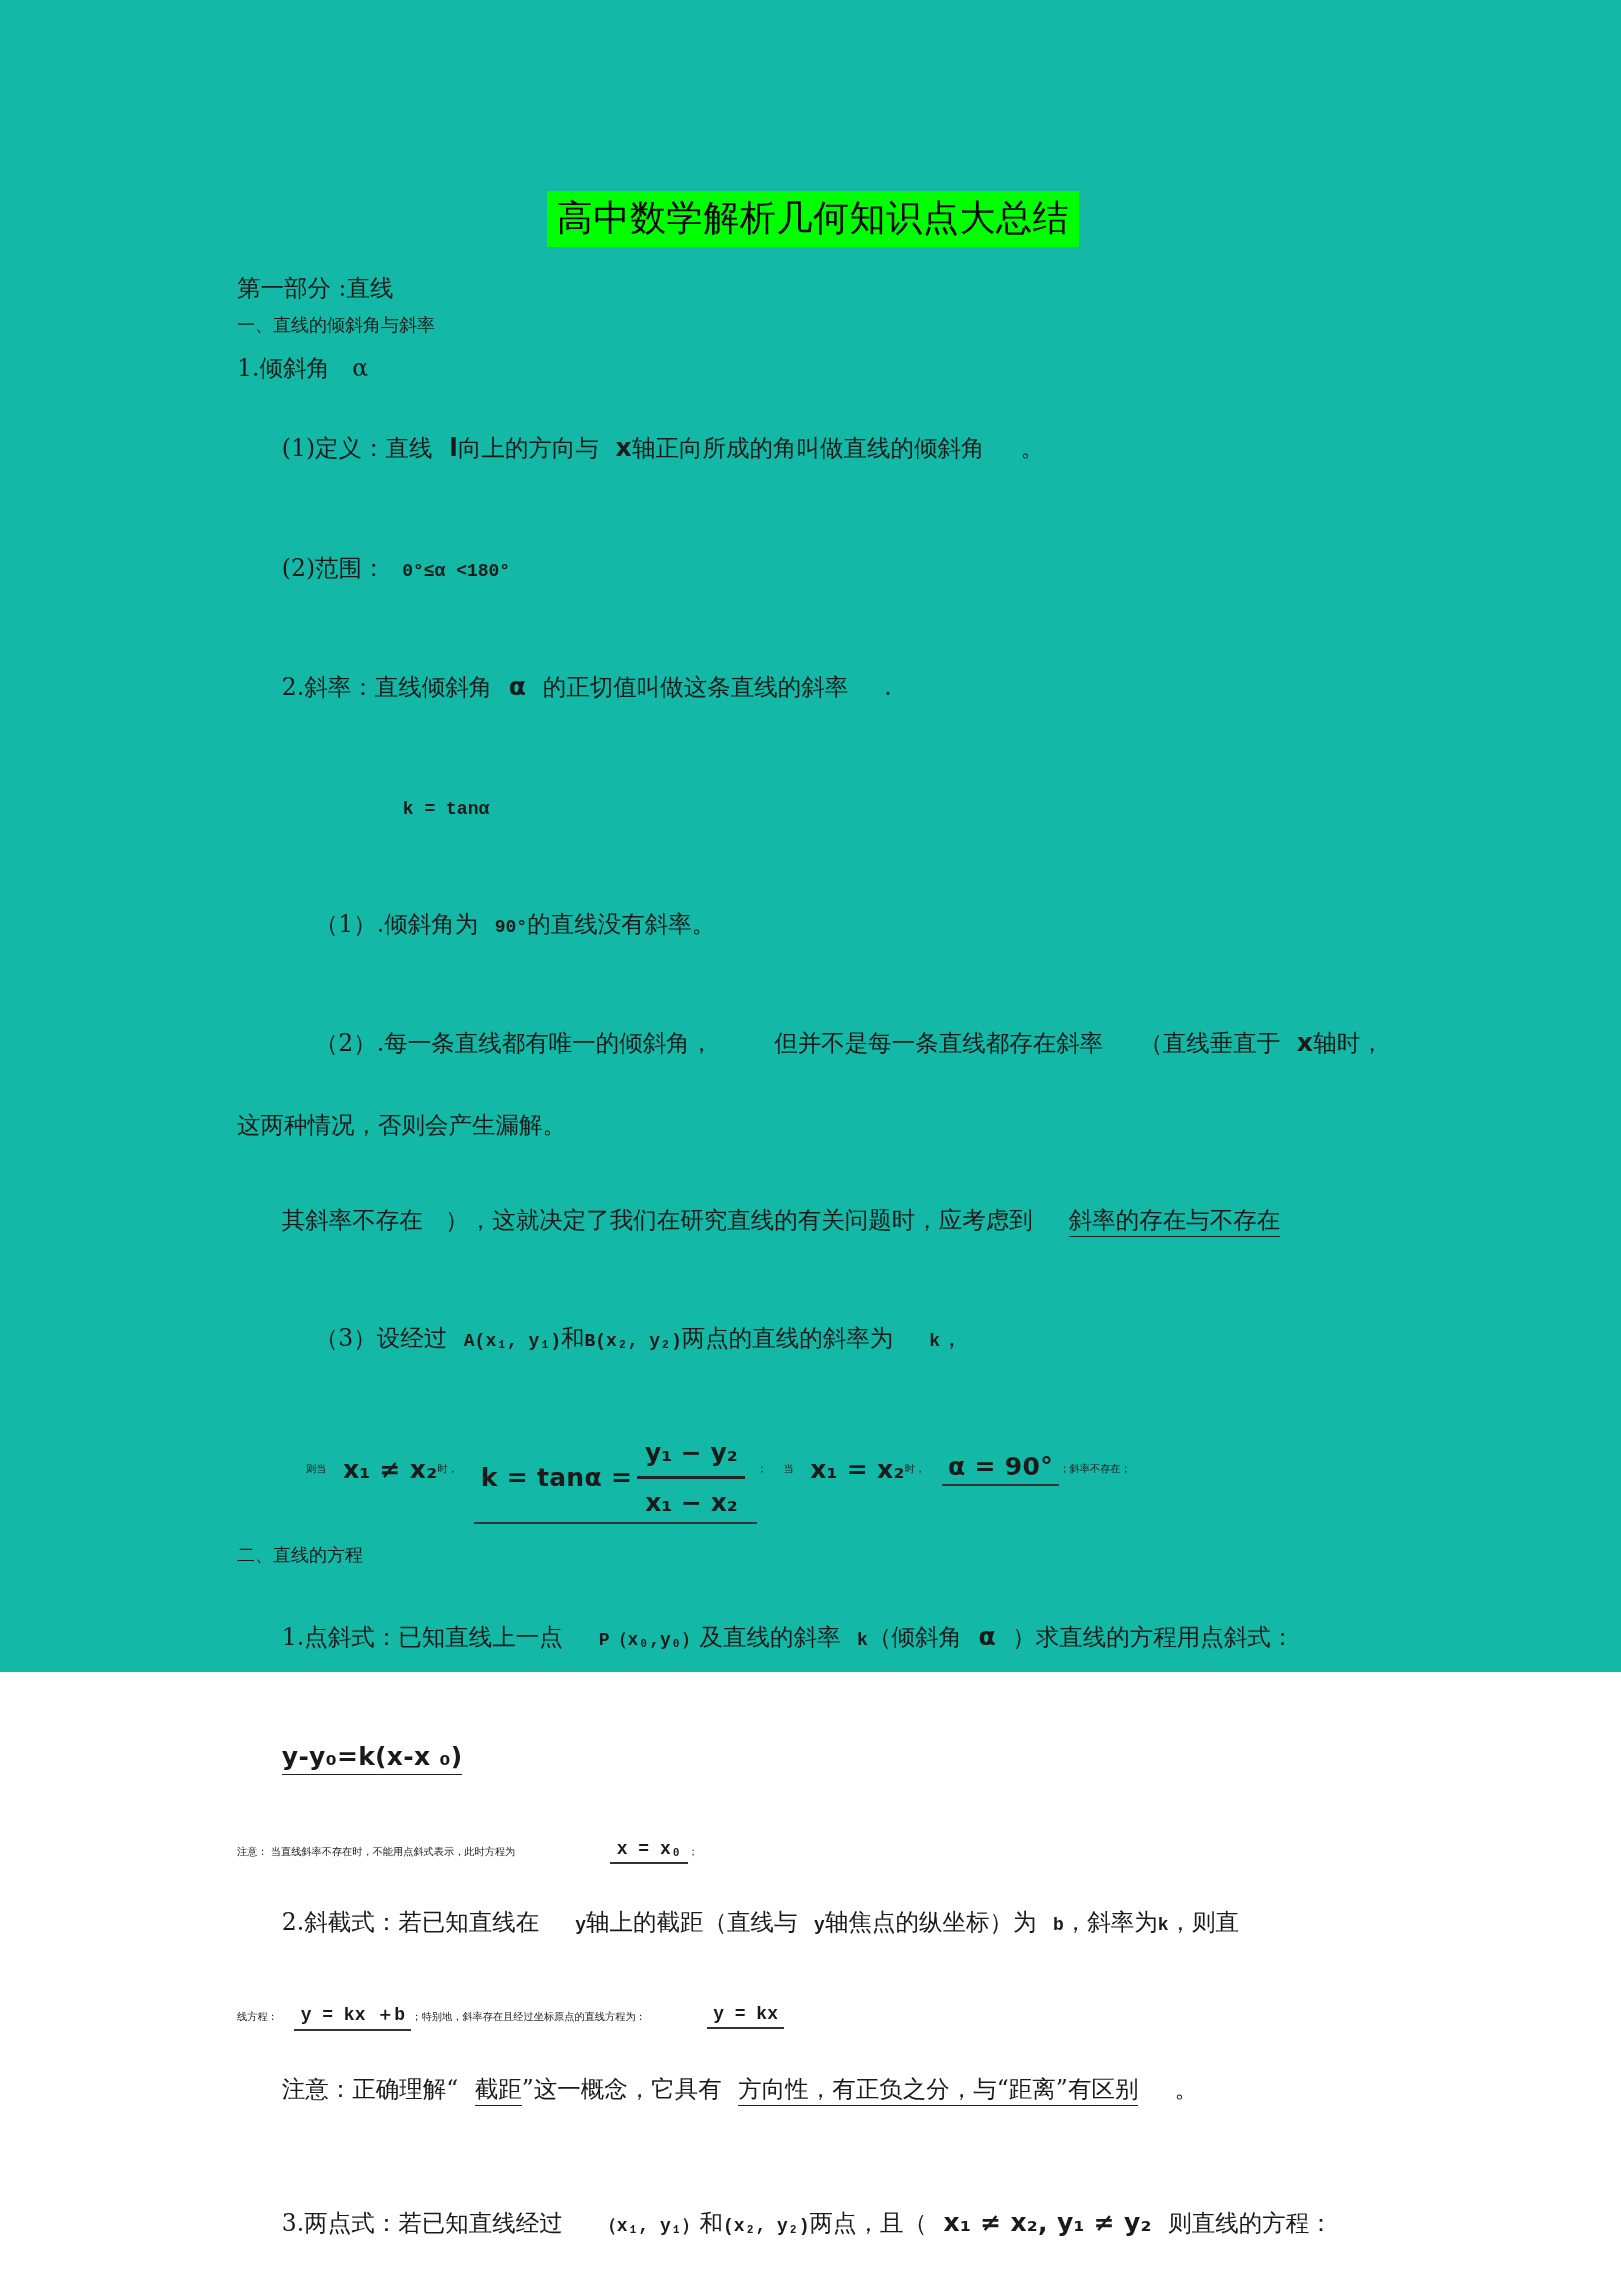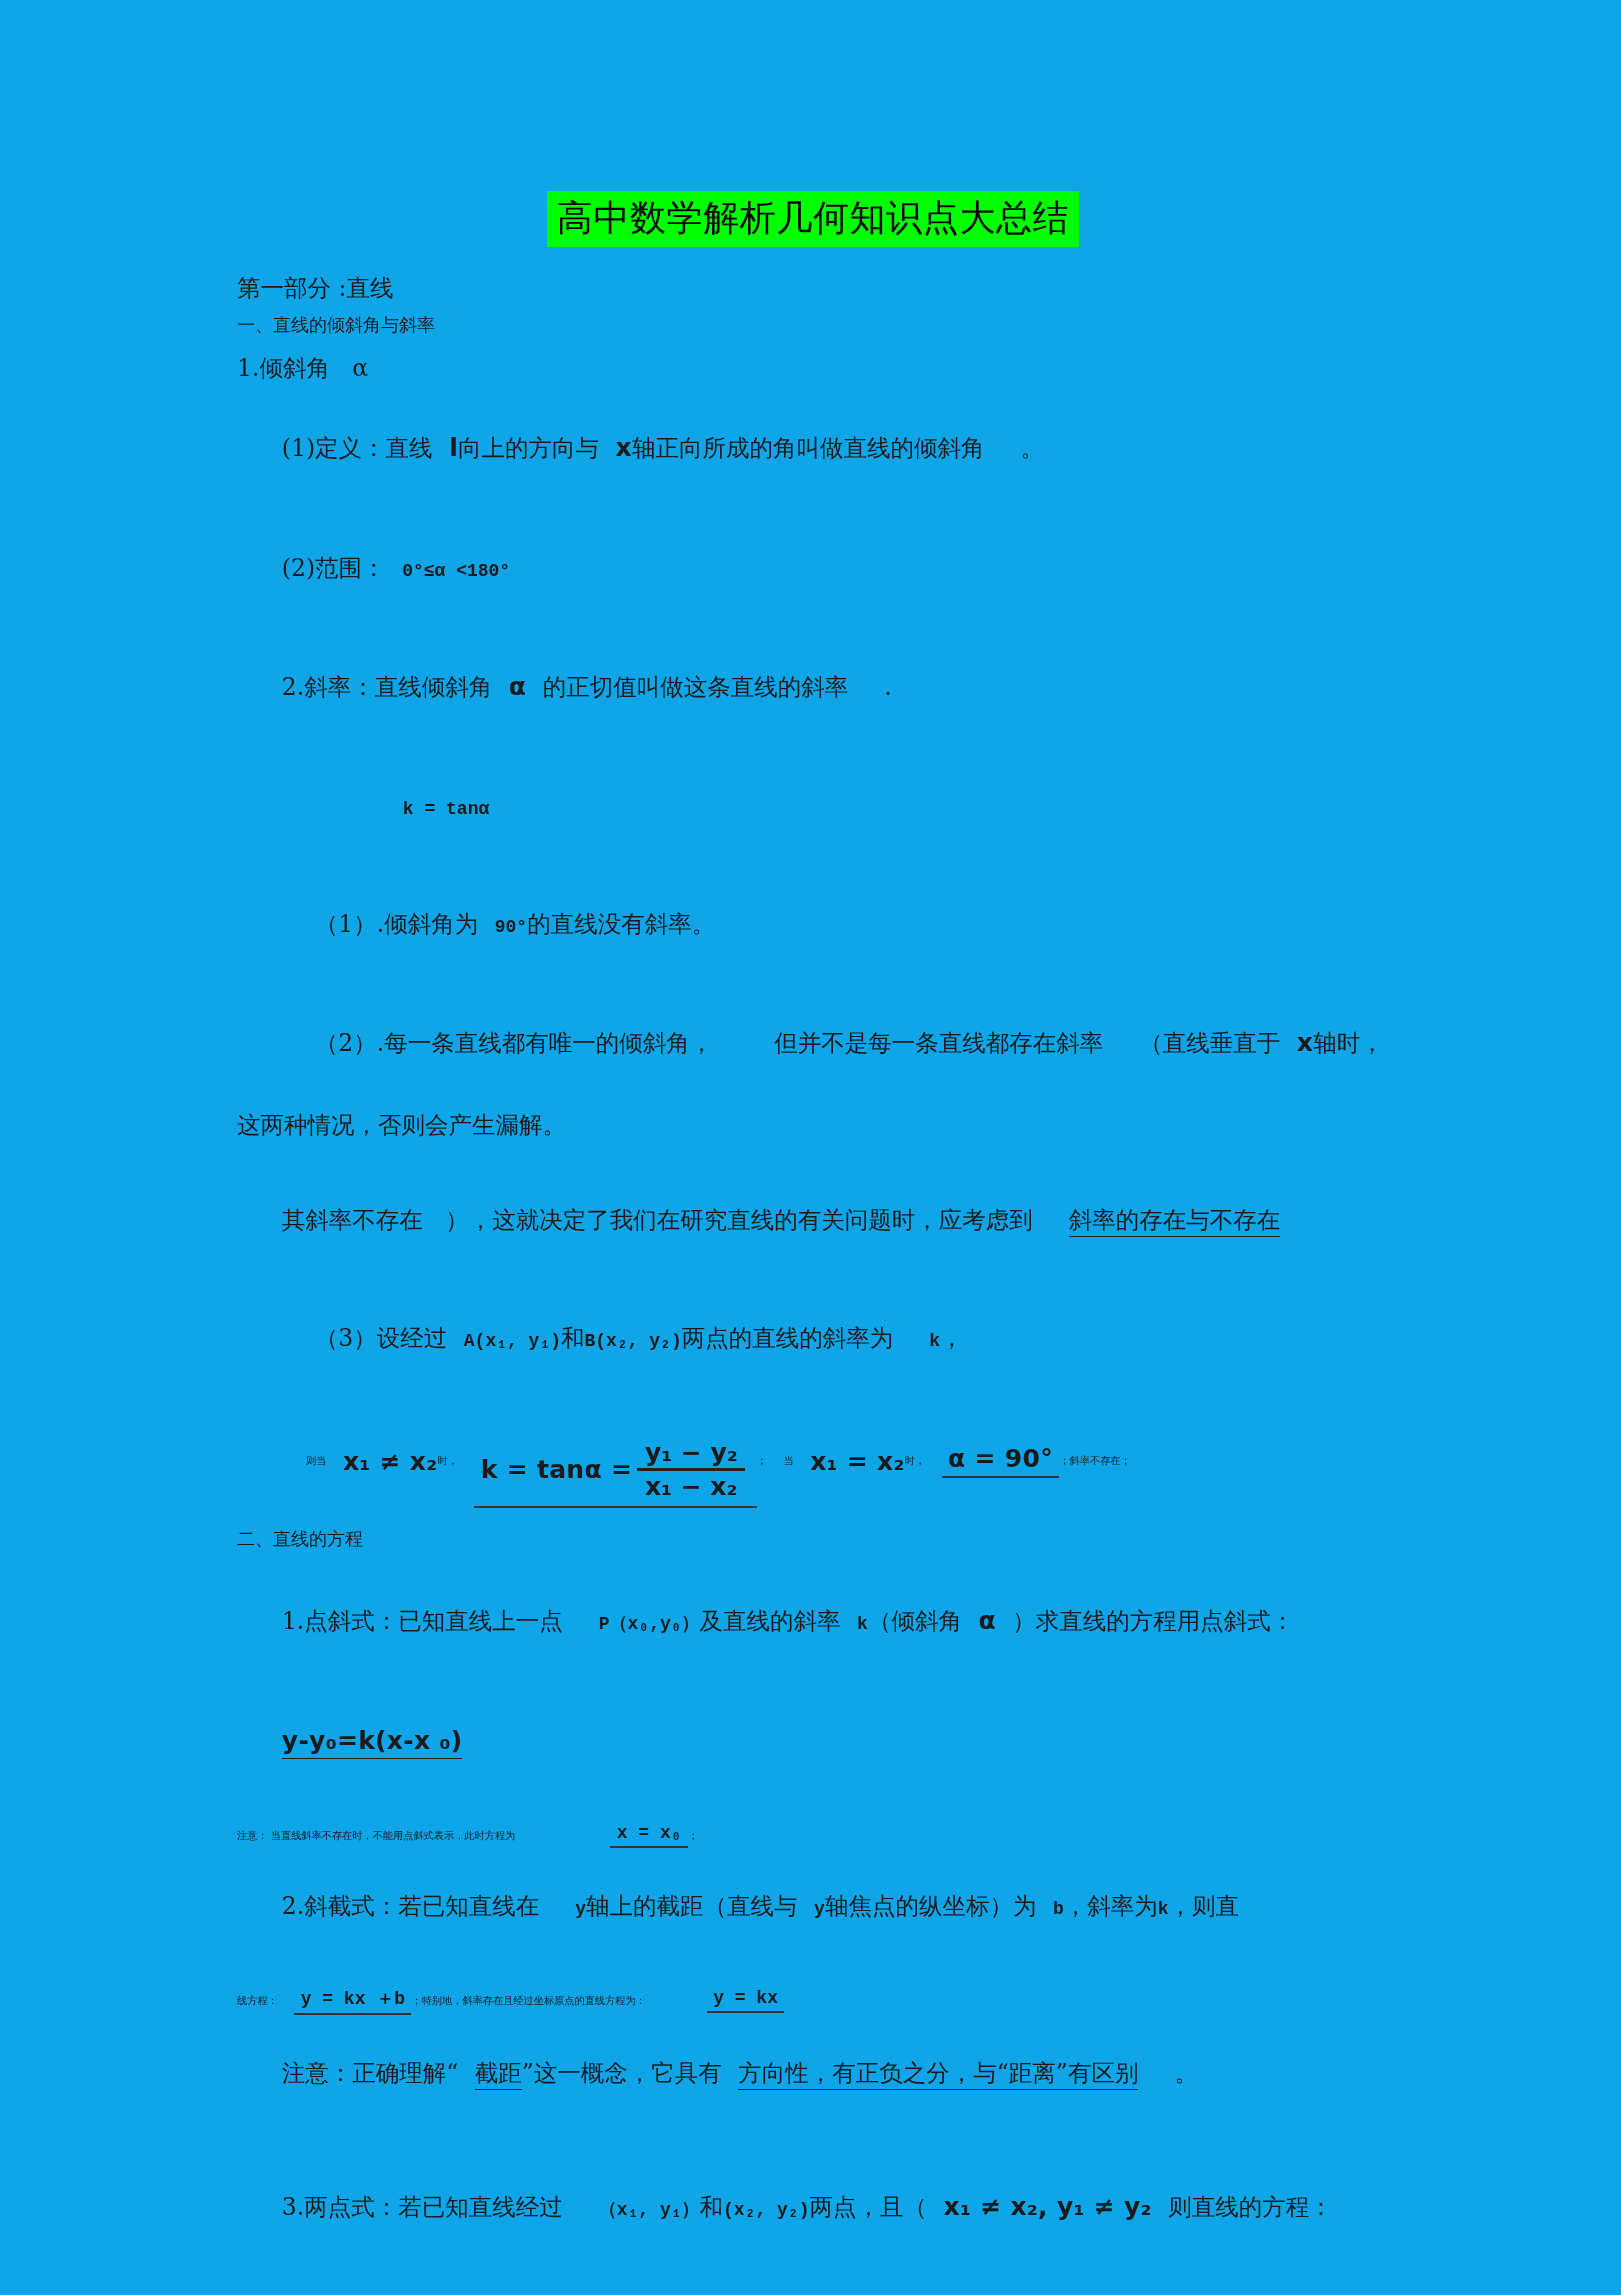--- a/index.html
+++ b/index.html
@@ -2,21 +2,21 @@
 <html style="font-size:10.2px"><head>
 <meta charset="utf-8">
 <style>
   html, body { margin:0; padding:0; background:#ffffff; }
   body {
     width:1622px; height:2295px;
     font-family:"DejaVu Serif", serif;
     color:#1a1a1a;
     -webkit-font-smoothing:antialiased;
   }
-  .page { position:relative; width:1622px; height:2295px; background:#0ea5e9; }
+  .page { position:relative; width:1622px; height:1672px; background:#14b8a6; }
   .content { position:absolute; left:237px; top:191px; width:1152px; }
 
   
   .title-row { text-align:center; margin:0 0 21.6px 0; }
   .title-hl {
     display:inline-block;
     background:#00FF00;
     color:#000;
     font-family:"DejaVu Serif", serif;
     font-size:36px;
@@ -51,23 +51,23 @@
   .u  { border-bottom:1.9px solid #222; padding-bottom:2.5px; }
 
   .ind1 { padding-left:33px; }
   .ind2 { padding-left:69px; }
   .ind3 { padding-left:121px; }
 
   
   .eqrow { display:flex; align-items:center; flex-wrap:wrap;margin-top:23px; }
   .eqrow.m1 { margin:16.5px 0 16.5px 0; }
   .frac {
-    display:inline-flex; flex-direction:column; align-items:flex-start;
+    display:inline-flex; flex-direction:column; align-items:flex-end;
     vertical-align:middle; margin:0 5.1px;
-    font-family:"DejaVu Sans", sans-serif; font-weight:700;
+    font-family:"DejaVu Sans", sans-serif; font-weight:700;gap:8px;
   }
   .frac .num, .frac .den { padding:1.3px 7.6px; font-size:25px; line-height:1.16; white-space:nowrap; }
   .frac .bar { width:100%; height:2.5px; background:#222; }
 
   .boxu { border-bottom:2.5px solid #333; padding:0 6.4px 3.8px 6.4px; display:inline-block; }
 
   .gap-s { display:inline-block; width:16.5px; }
   .gap-m { display:inline-block; width:36px; }
   .gap-l { display:inline-block; width:61px; }
   .gap-xl { display:inline-block; width:95px; }

